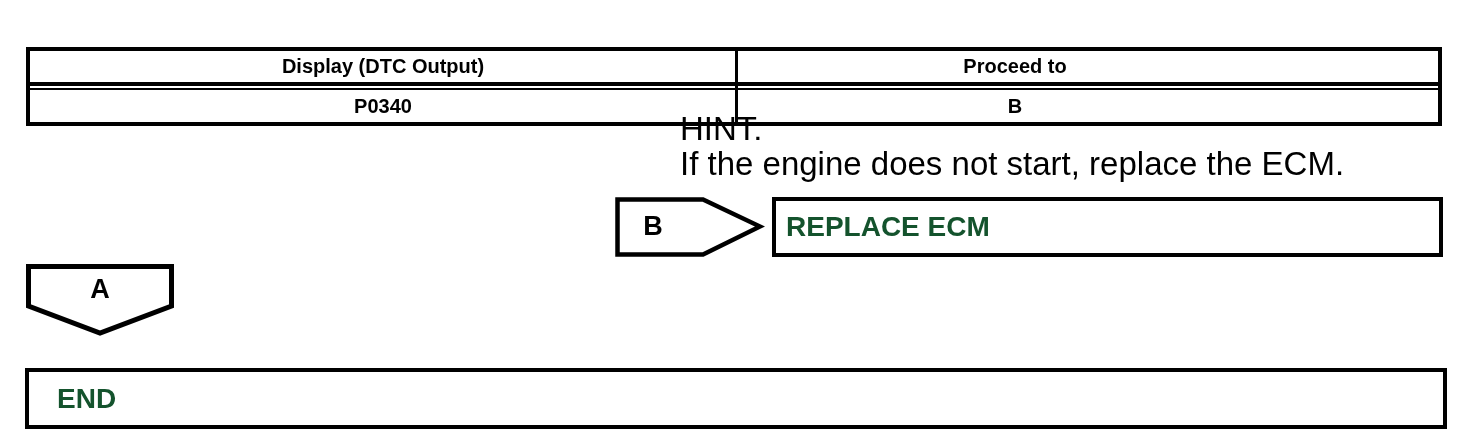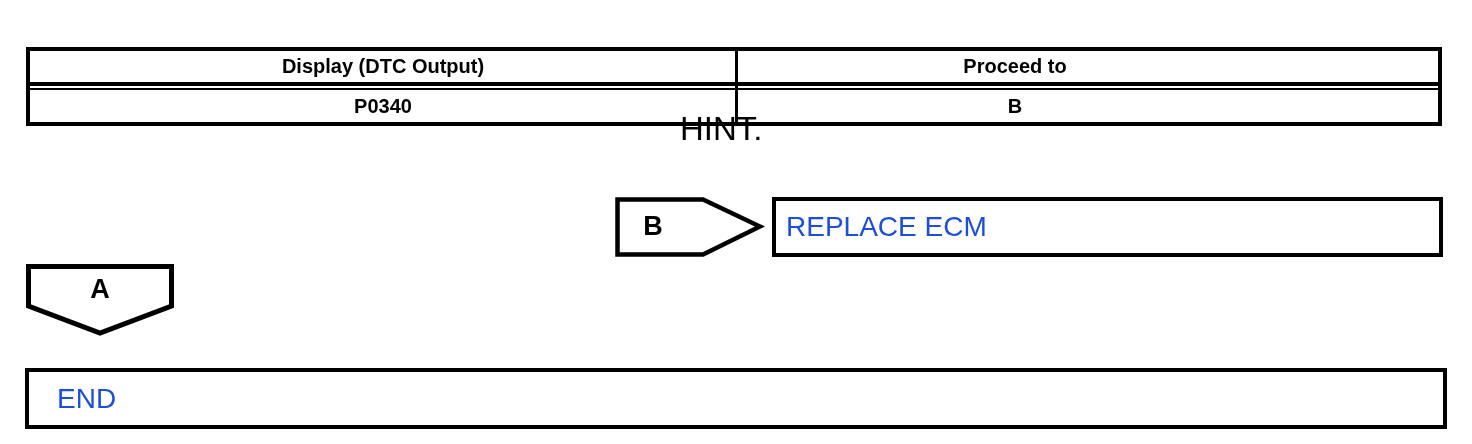--- a/index.html
+++ b/index.html
@@ -91,23 +91,23 @@
   }
 
   
   .flow-box {
     position: absolute;
     border: 4px solid #000;
     box-sizing: border-box;
     background: #fff;
     display: flex;
     align-items: center;
-    font-weight: normal;
+    font-weight: bold;
     font-size: 28px;
-    color: #1d4ed8;
+    color: #14532d;
     white-space: nowrap;
   }
   .replace-ecm-box {
     left: 772px;
     top: 197px;
     width: 671px;
     height: 60px;
     padding-left: 10px;
   }
   .end-box {
@@ -133,20 +133,21 @@
     <div class="sep-thin"></div>
     <div class="dtc-row data">
       <div class="dtc-cell c1">P0340</div>
       <div class="dtc-cell c2">B</div>
     </div>
     <div class="col-divider"></div>
   </div>
 
   <div class="hint-block">
     <div>HINT:</div>
+    <div>If the engine does not start, replace the ECM.</div>
   </div>
 
   <div class="connector connector-b">
     <svg width="150" height="61" viewBox="0 0 150 61">
       <polygon points="2.5,2.5 88,2.5 145,29.5 88,57.5 2.5,57.5" fill="#ffffff" stroke="#000000" stroke-width="4.5" stroke-linejoin="miter"></polygon>
     </svg>
     <span class="conn-label">B</span>
   </div>
 
   <div class="flow-box replace-ecm-box">

